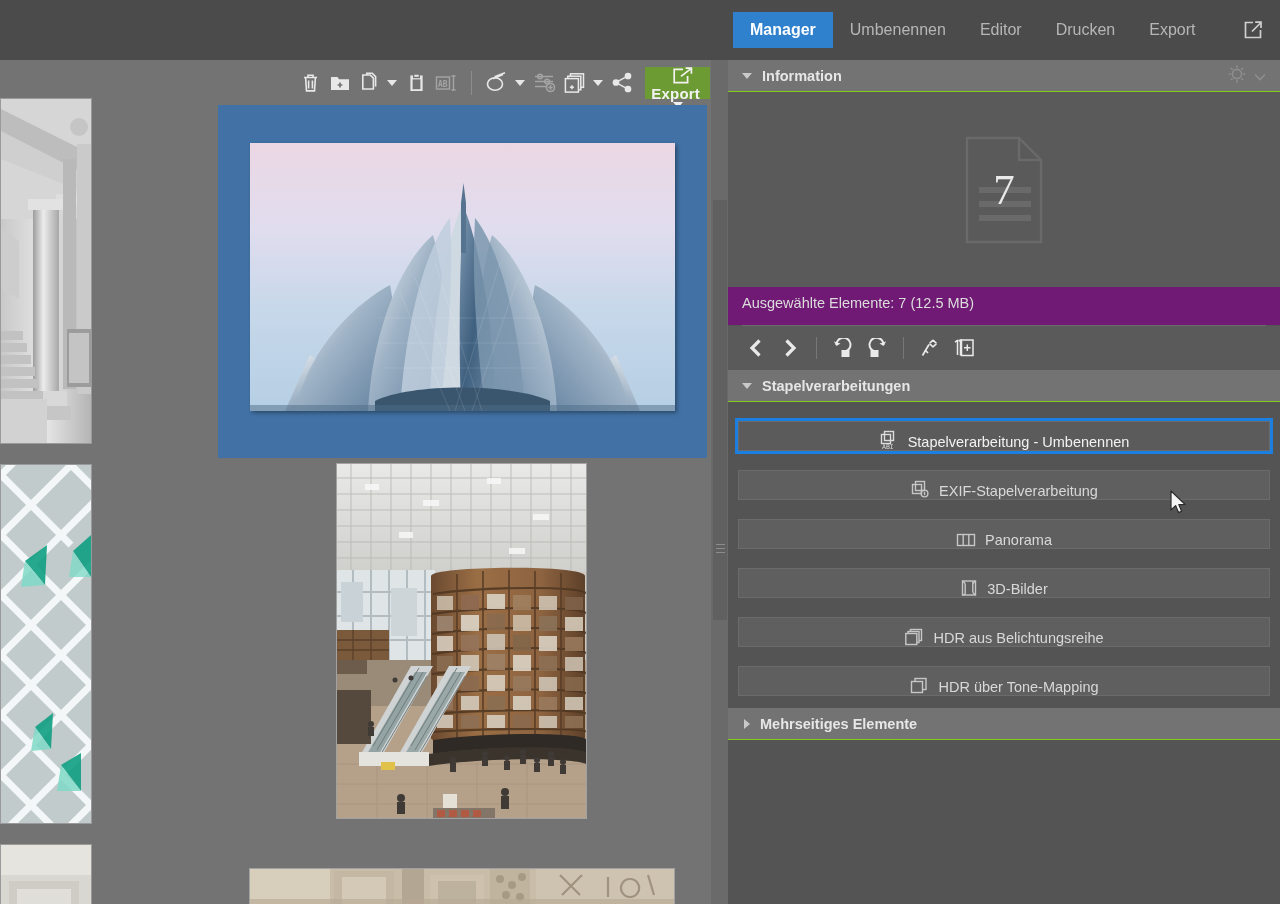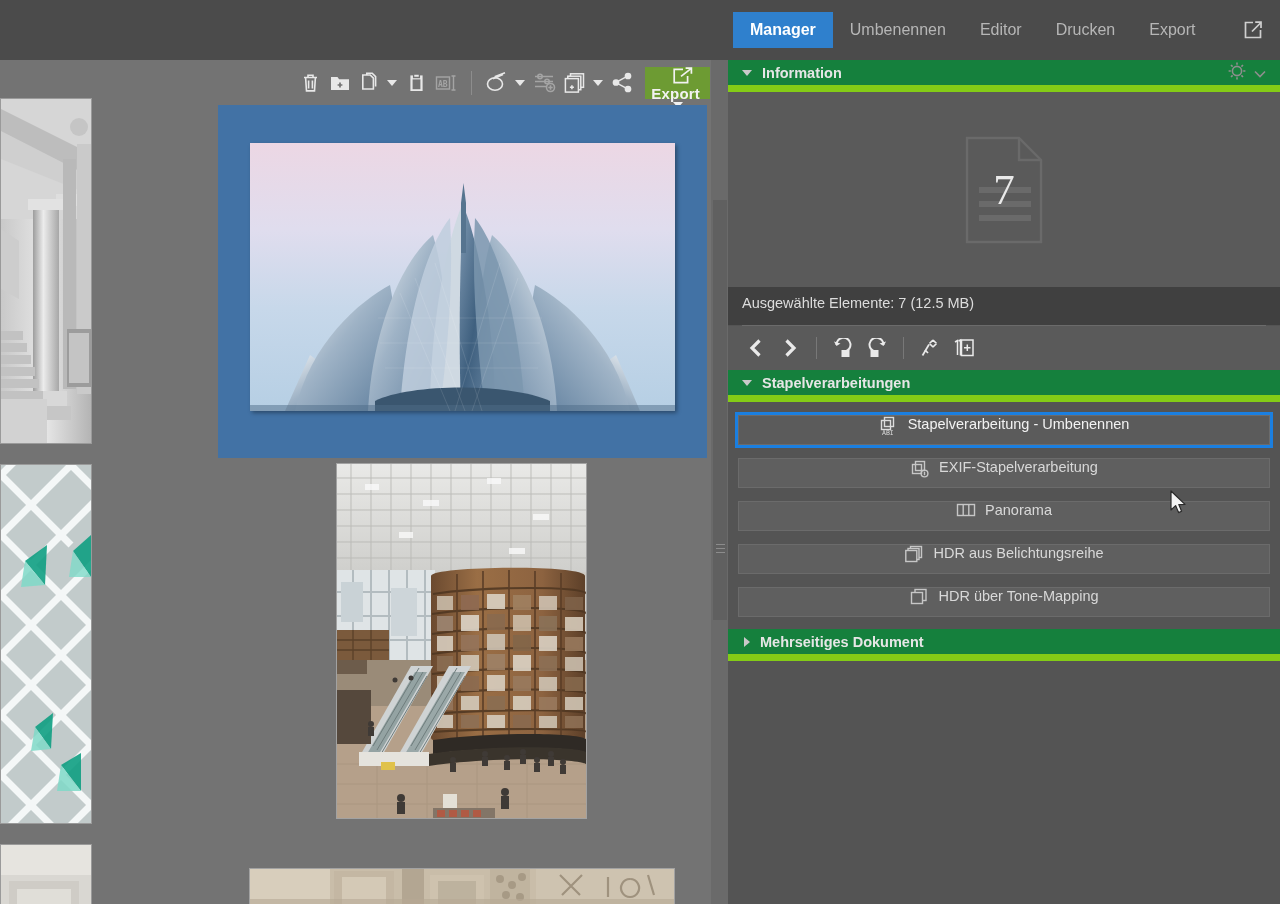--- a/index.html
+++ b/index.html
@@ -127,22 +127,22 @@
     color: #b6b6b6; font-size: 16px; cursor: pointer; white-space: nowrap;
   }
   .tab.active { background: #2f80cd; color: #ffffff; font-weight: bold; }
   .tab-ext {
     margin-left: auto; padding: 0 16px 0 10px;
     display: flex; align-items: center; cursor: pointer;
   }
 
   .section-head {
     height: 32px; display: flex; align-items: center;
-    padding-left: 14px; background: #15803d;
-    border-bottom: 7px solid #84cc16;
+    padding-left: 14px; background: #737373;
+    border-bottom: 1px solid #84cc16;
     color: #e6e6e6; font-size: 14.5px; font-weight: bold;
     cursor: pointer;
   }
   .section-head .tri-down {
     width: 0; height: 0; margin-right: 10px;
     border-left: 5px solid transparent; border-right: 5px solid transparent;
     border-top: 6px solid #c9c9c9;
   }
   .section-head .tri-right {
     width: 0; height: 0; margin-right: 10px; margin-left: 2px;
@@ -158,40 +158,40 @@
     height: 195px; background: #5a5a5a;
     display: flex; align-items: center; justify-content: center;
   }
   .doc-icon { position: relative; width: 86px; height: 110px; }
   .doc-num {
     position: absolute; inset: 0; display: flex; align-items: center;
     justify-content: center; color: #e9e9e9; font-size: 43px;
     font-family: "Liberation Serif", serif;
   }
   .sel-line {
-    background: #404040; color: #dcdcdc; font-size: 14.5px;
+    background: #701a75; color: #dcdcdc; font-size: 14.5px;
     padding: 8px 0 14px 14px;
   }
   .divider { height: 1px; background: #6b6b6b; margin: 0 14px; }
 
   .navrow {
     height: 44px; background: #5a5a5a; display: flex; align-items: center;
     padding-left: 12px; gap: 2px;
   }
   .nbtn {
     width: 32px; height: 32px; display: flex; align-items: center;
     justify-content: center; cursor: pointer;
   }
   .nsep { width: 1px; height: 22px; background: #787878; margin: 0 8px; }
 
   .batch-list { background: #545454; padding: 0 10px 6px 10px; }
   .batch-btn {
-    position: relative; height: 30px; margin-top: 13px;
+    position: relative; height: 30px; margin-top: 19px;
     background: #5f5f5f; border: 1px solid #6b6b6b;
-    display: flex; align-items: flex-start; justify-content: center; gap: 9px;
+    display: flex; align-items: flex-end; justify-content: center; gap: 9px;
     color: #d8d8d8; font-size: 14.5px; cursor: pointer;
   }
   .batch-btn.focused {
     outline: 3px solid #1b7fe0; outline-offset: 0px;
     background: #5b5b5b; color: #f2f2f2; z-index: 3;
   }
   .batch-btn .bico { display: flex; align-items: center; }
 
   .cursor {
     position: absolute; left: 1170px; top: 490px; width: 18px; height: 26px;
@@ -798,20 +798,32 @@
           <svg width="20" height="16" viewBox="0 0 20 16">
               <g fill="none" stroke="#c6c6c6" stroke-width="1.4">
             <rect x="1.5" y="2.5" width="17" height="11"></rect>
                 <path d="M7.2 2.5v11M12.8 2.5v11"></path>
               </g>
             </svg>
         </span>
         <span>Panorama</span>
       </div>
 
+      <div class="batch-btn">
+        <span class="bico">
+          <svg width="18" height="18" viewBox="0 0 18 18">
+              <g fill="none" stroke="#c6c6c6" stroke-width="1.4">
+            <rect x="2.5" y="2" width="13" height="14"></rect>
+                <path d="M5.2 4.6v10.8M12.8 2.6v10.8"></path>
+            <path d="M2.5 2 L5.2 4.6M15.5 2 L12.8 4.6M5.2 15.4 L2.5 16M12.8 13.4 L15.5 16"></path>
+              </g>
+            </svg>
+        </span>
+        <span>3D-Bilder</span>
+      </div>
 
       <div class="batch-btn">
         <span class="bico">
           <svg width="20" height="18" viewBox="0 0 20 18">
               <g fill="none" stroke="#c6c6c6" stroke-width="1.4">
             <rect x="6.5" y="1.5" width="11" height="11"></rect>
                 <rect x="4" y="3.5" width="11" height="11" fill="#5f5f5f"></rect>
             <rect x="1.8" y="5.5" width="11" height="11" fill="#5f5f5f"></rect>
               </g>
             </svg>
@@ -827,21 +839,21 @@
                 <rect x="2.5" y="4.5" width="11" height="11" fill="#5f5f5f"></rect>
               </g>
             </svg>
         </span>
         <span>HDR über Tone-Mapping</span>
       </div>
     </div>
 
     <div class="section-head" style="margin-top:6px;">
       <span class="tri-right"></span>
-      <span>Mehrseitiges Dokument</span>
+      <span>Mehrseitiges Elemente</span>
     </div>
   </div>
 
   <div class="cursor">
     <svg width="18" height="26" viewBox="0 0 18 26">
       <path d="M1 1 L1 20 L5.6 15.6 L8.6 22.6 L11.6 21.2 L8.8 14.6 L15 14.4 Z" fill="#f4f4f4" stroke="#2b2b2b" stroke-width="1.2" stroke-linejoin="round"></path>
     </svg>
   </div>
 </div>
 

